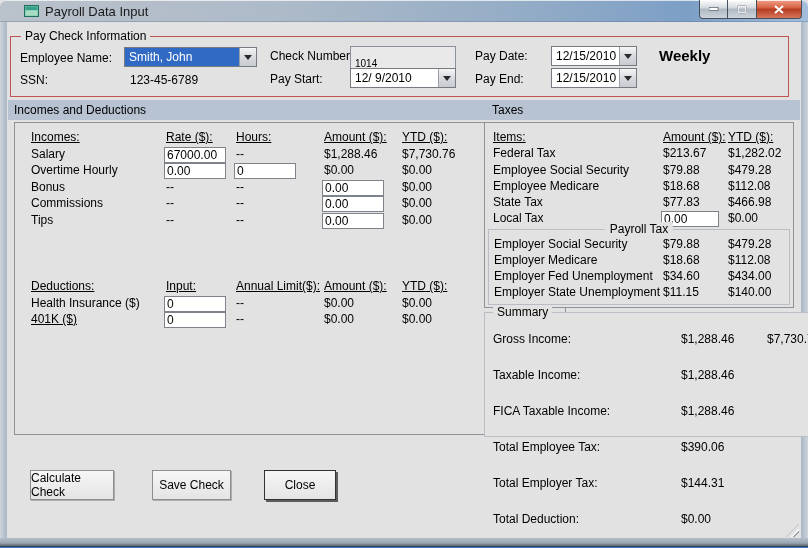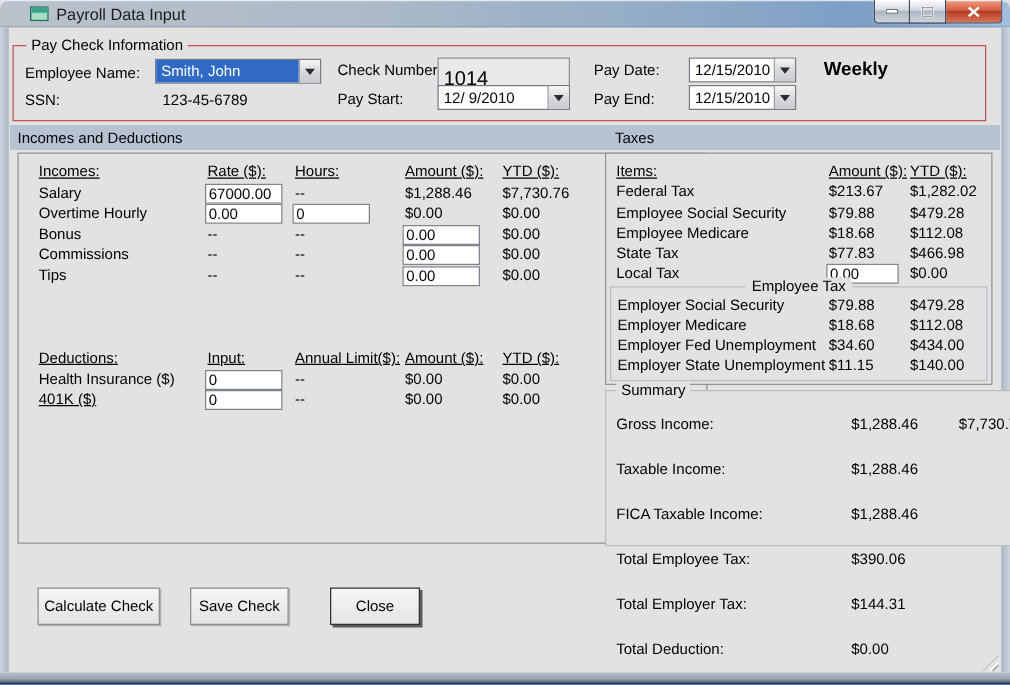--- a/index.html
+++ b/index.html
@@ -46,21 +46,21 @@
     display:flex; align-items:stretch; }
   .combo .val { flex:1; padding:2px 3px 0 4px; white-space:nowrap; overflow:hidden; }
   .combo .val.sel { background:#316ac5; color:#fff; }
   .combo .arrow-btn { width:17px; border-left:1px solid #9aa0a6;
     background:linear-gradient(180deg,#f6f6f6,#d8dade 50%,#c8cbd0);
     display:flex; align-items:center; justify-content:center; }
   .arrow-glyph { width:0; height:0; border-left:4px solid transparent;
     border-right:4px solid transparent; border-top:5px solid #2b2b2b; }
 
   .textbox { position:absolute; height:35px; border:1px solid #8a9199;
-    font-family:"Liberation Sans",sans-serif; font-size:16px; padding:0 4px; }
+    font-family:"Liberation Sans",sans-serif; font-size:10px; padding:0 4px; }
   .textbox.readonly { background:#e9e9e9; }
 
   .weekly { position:absolute; left:659px; top:47px; font-size:15px; font-weight:bold; }
 
   
   .section-bar { position:absolute; left:8px; top:100px; width:792px; height:20px;
     background:#b7c3d3; color:#000000; }
   .section-bar .s-left  { position:absolute; left:6px;  top:3px; }
   .section-bar .s-right { position:absolute; left:484px; top:3px; }
 
@@ -92,21 +92,21 @@
   .summary-group { left:484px; top:312px; width:348px; height:125px; background:#e2e2e2; }
   .summary-group .legend { position:absolute; top:-8px; left:8px; background:#e2e2e2;
     padding:0 4px; }
 
   
   .btn { position:absolute; top:470px; height:30px;
     background:linear-gradient(180deg,#f6f6f6,#e4e4e4);
     border:1px solid #8e8e8e; box-shadow:1px 1px 0 #adadad;
     font-family:"Liberation Sans",sans-serif; font-size:12px;
     display:flex; align-items:center; justify-content:center; }
-  .btn-calc { left:30px; width:98px; }
+  .btn-calc { left:30px; width:84px; }
   .btn-save { left:152px; width:79px; }
   .btn-close { left:264px; width:72px; border:1px solid #323232;
     box-shadow:2px 2px 0 #5c5c5c; }
 
   .resize-grip { position:absolute; right:9px; bottom:11px; width:13px; height:13px;
     background:repeating-linear-gradient(-45deg, transparent 0, transparent 3px,
       #98a2ac 3px, #98a2ac 4.5px, #f4f6f8 4.5px, #f4f6f8 6px);
     clip-path:polygon(100% 0, 100% 100%, 0 100%); }
 </style>
 </head>
@@ -270,21 +270,21 @@
       <span>State Tax</span>
       <span>$77.83</span>
       <span>$466.98</span>
 
       <span>Local Tax</span>
       <span><input class="tb w58" value="0.00" style=""></span>
       <span>$0.00</span>
     </div>
 
     <div class="group employer-group">
-      <span class="legend">Employee Tax</span>
+      <span class="legend">Payroll Tax</span>
       <div class="grid3 employer-grid">
         <span>Employer Social Security</span>
         <span>$79.88</span>
         <span>$479.28</span>
 
         <span>Employer Medicare</span>
         <span>$18.68</span>
         <span>$112.08</span>
 
         <span>Employer Fed Unemployment</span>

